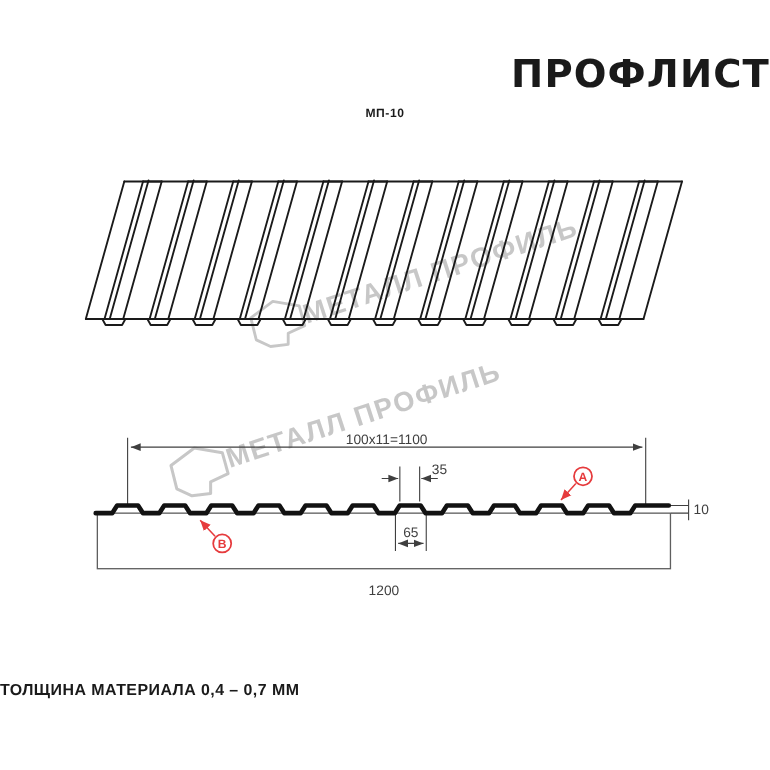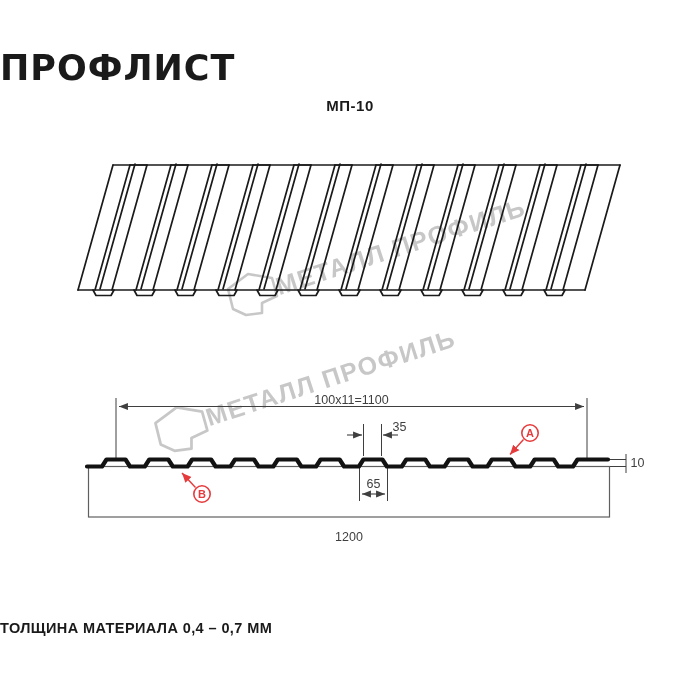--- a/index.html
+++ b/index.html
@@ -1,22 +1,22 @@
 <!DOCTYPE html>
 <html style="--ink: #1a1a1a; --line: #3f3f3f; --profile: #121212; --accent-red: #e63b3d; --watermark: #c3c3c3;"><head>
 <meta charset="utf-8">
 <style>
   html,body{margin:0;padding:0;background:#fff;}
   .page{position:relative;width:700px;height:700px;background:#fff;overflow:hidden;
         font-family:"Liberation Sans",sans-serif;}
-  .title{position:absolute;left:0;right:0;top:48px;margin:0;text-align:left;
+  .title{position:absolute;left:0;right:0;top:48px;margin:0;text-align:right;
          font-family:"DejaVu Sans",sans-serif;font-weight:bold;font-size:35px;
          letter-spacing:1px;color:var(--ink);}
   .subtitle{position:absolute;left:0;right:0;top:97px;text-align:center;
-            font-weight:bold;font-size:15px;letter-spacing:.5px;color:var(--ink);}
+            font-weight:bold;font-size:11px;letter-spacing:.5px;color:var(--ink);}
   .footer-note{position:absolute;left:0;right:0;top:620px;text-align:left;
                font-weight:bold;font-size:14.5px;letter-spacing:.4px;color:var(--ink);}
   .wm-text{position:absolute;white-space:nowrap;font-weight:bold;font-size:25px;
            letter-spacing:1.5px;color:var(--watermark);opacity:.92;
            transform:rotate(-18deg);transform-origin:0 100%;}
   .wm-text.w1{left:281px;top:272px;}
   .wm-text.w2{left:211px;top:403px;}
   .wm-logo{position:absolute;opacity:.92;}
   .wm-logo.w1{left:222px;top:269px;}
   .wm-logo.w2{left:153px;top:402px;}

